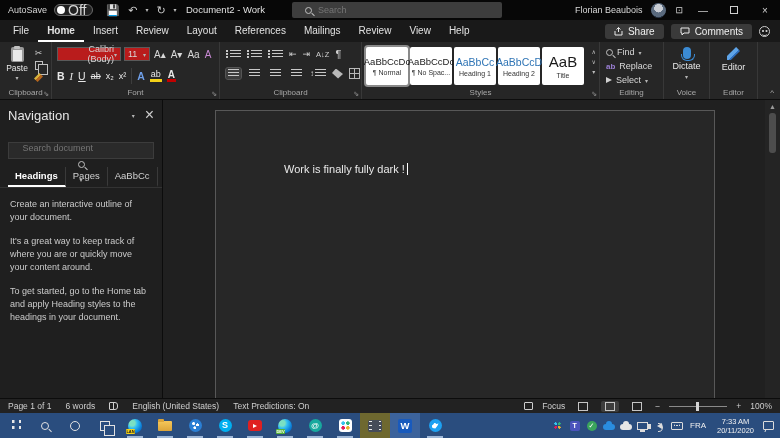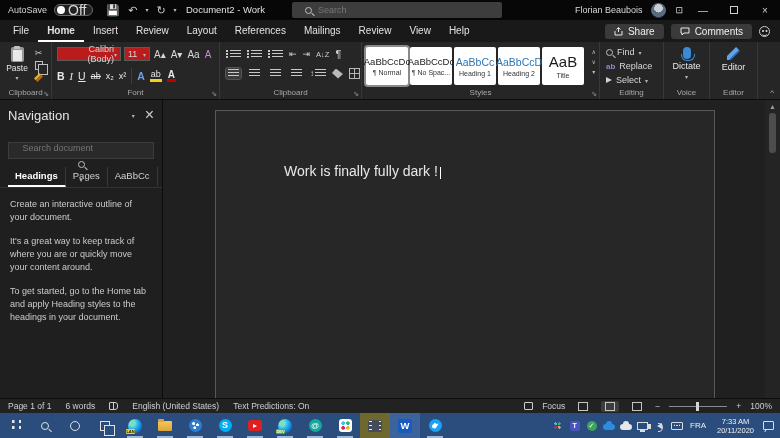--- a/index.html
+++ b/index.html
@@ -150,21 +150,21 @@
           border-right:1px solid #3a3a3a; white-space:nowrap; }
   .ntab:last-of-type { border-right:none; }
   .ntab.active { font-weight:bold; color:#fff; border-bottom-color:#fff; }
   .ntab-more { margin-left:auto; font-size:10px; color:#b5b5b5; padding:0 4px 2px 0; }
   .nav-body { padding:10px 10px 0; font-size:9px; line-height:13px; color:#cbcbcb; }
   .nav-body p { margin-bottom:11px; }
 
   .canvas { position:absolute; left:163px; right:15px; top:0; bottom:0; background:#202020; overflow:hidden; }
   .page { position:absolute; left:52px; top:10px; width:500px; height:310px; background:#272727;
           border:1px solid #585858; }
-  .doctext { position:absolute; left:68px; top:52px; font-size:14px; color:#e8e8e8; white-space:nowrap; }
+  .doctext { position:absolute; left:68px; top:52px; font-size:11px; color:#e8e8e8; white-space:nowrap; }
   .cursor { display:inline-block; width:1px; height:12px; background:#fff; margin-left:2px;
             vertical-align:text-bottom; animation:blink 1s steps(1) infinite; }
   @keyframes blink { 50% { opacity:0; } }
 
   .vscroll { position:absolute; right:0; top:0; bottom:0; width:15px; background:#242424; }
   .vs-up { text-align:center; font-size:7px; color:#9a9a9a; padding-top:3px; }
   .vs-thumb { margin:3px auto 0; width:7px; height:40px; background:#4d4d4d; border-radius:3px; }
 
   
   .statusbar { height:15px; background:#222; border-top:1px solid #0c0c0c; display:flex;

